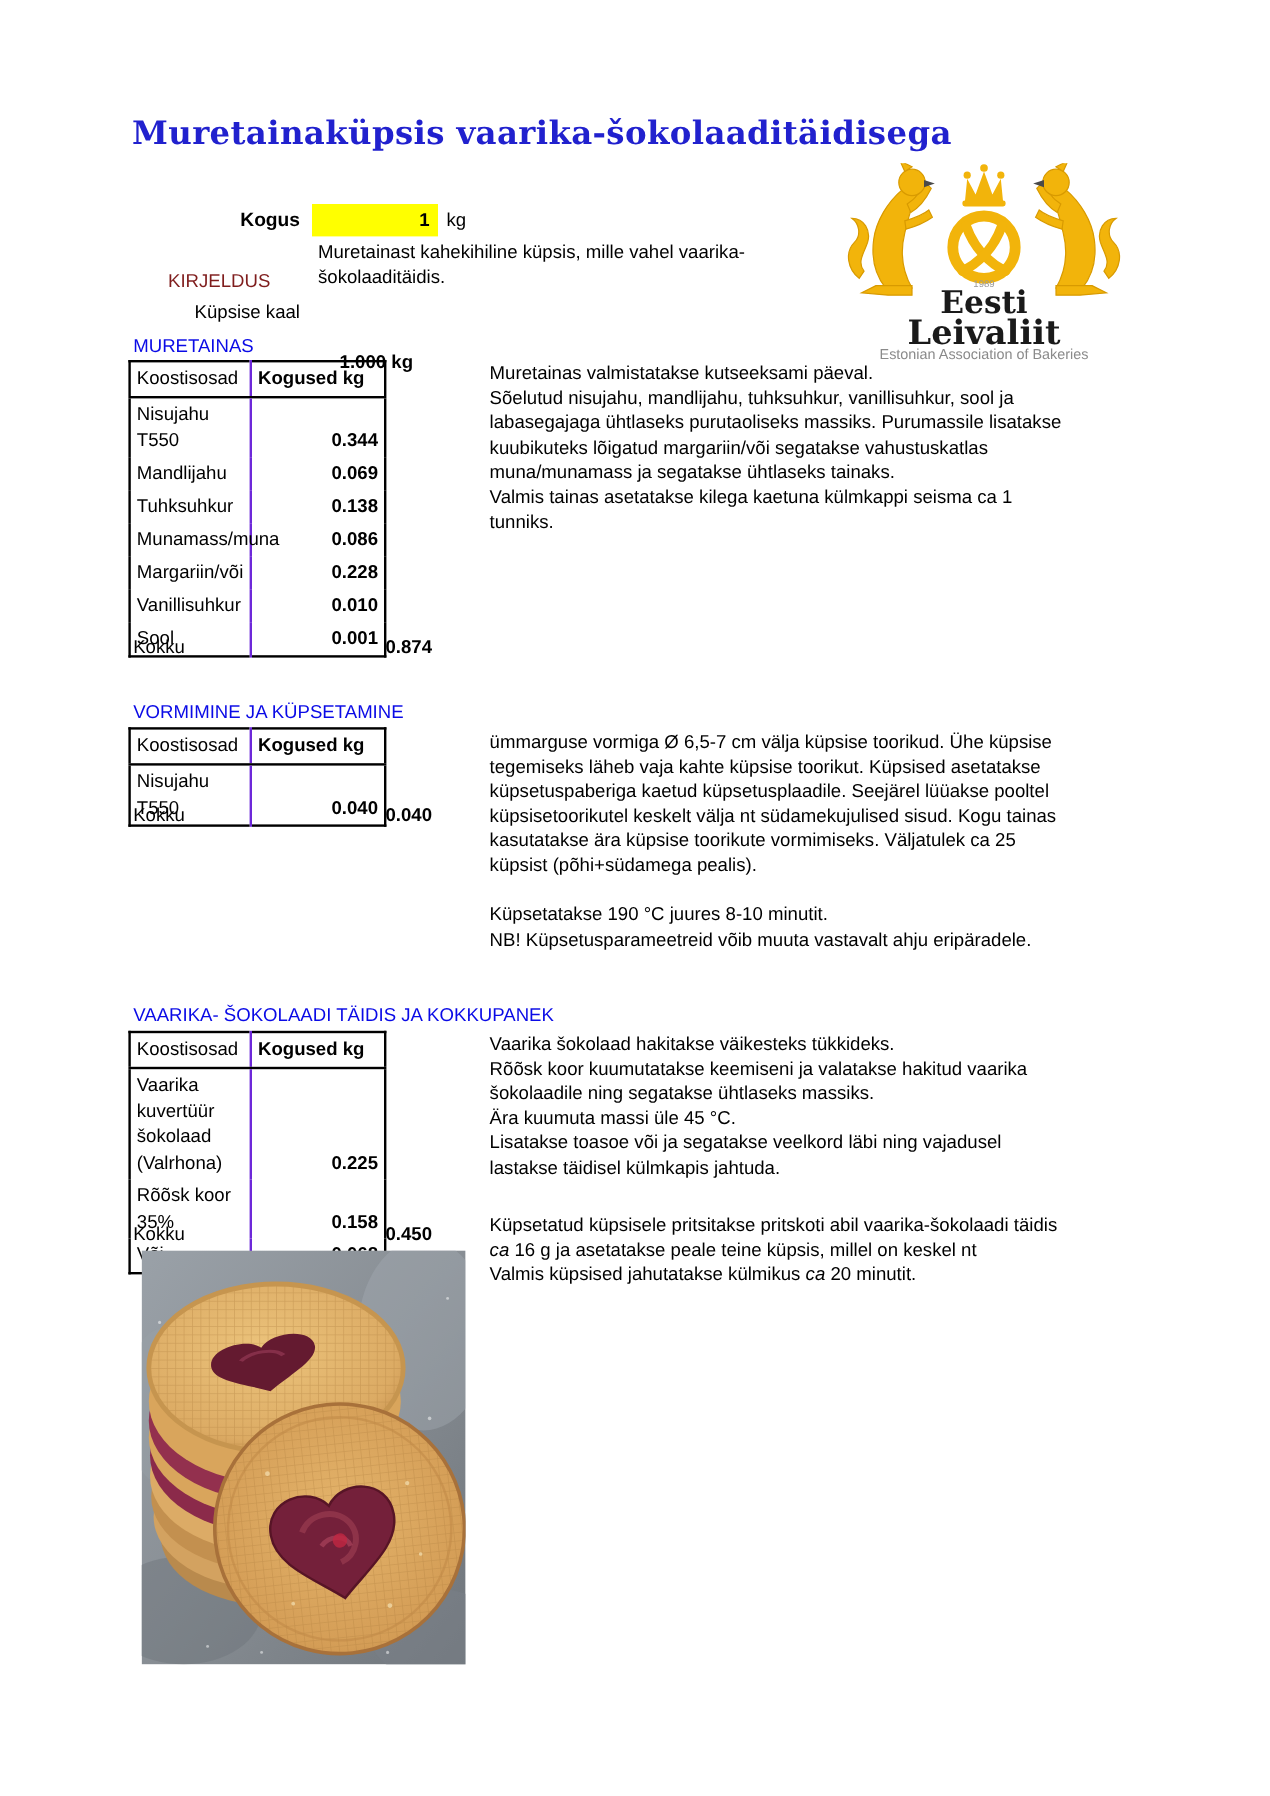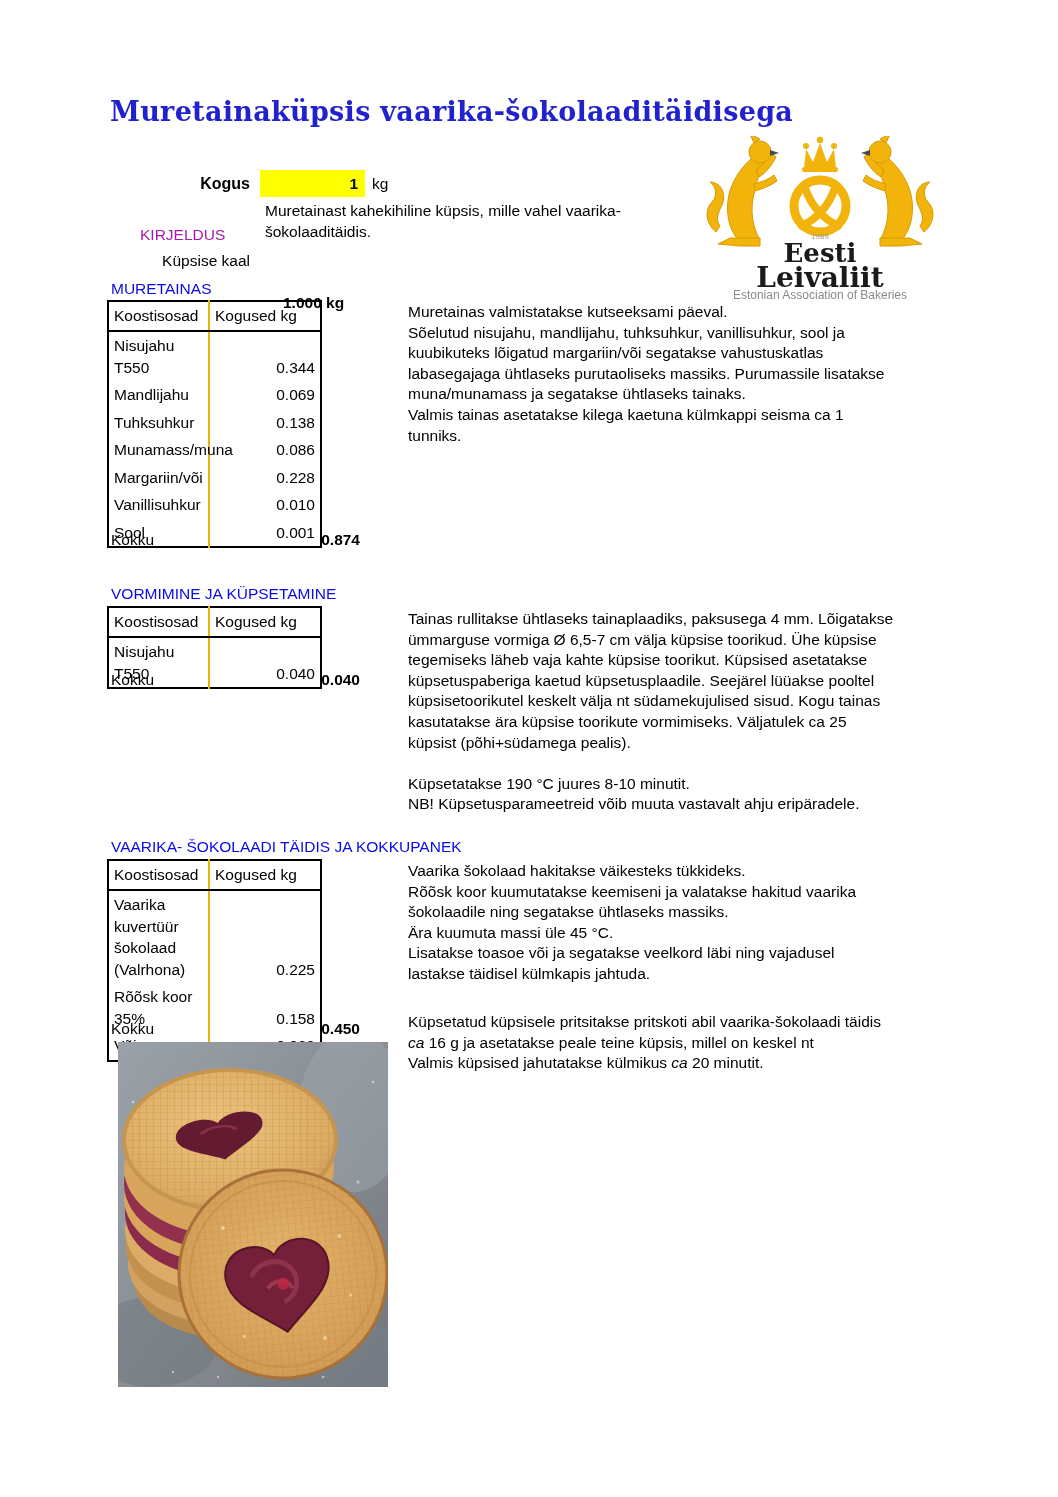--- a/index.html
+++ b/index.html
@@ -6,36 +6,36 @@
   .page{
     position:relative;width:1058px;height:1497px;background:#ffffff;
     font-family:"Liberation Sans","DejaVu Sans",sans-serif;
     font-size:15.5px;color:#000;overflow:hidden;
   }
   .abs{position:absolute;}
   .title{
     font-family:"DejaVu Serif","Liberation Serif",serif;
     font-weight:bold;font-size:27px;color:#2121ce;letter-spacing:.3px;white-space:nowrap;
   }
-  .blue-label{color:#a21caf;white-space:nowrap;}
+  .blue-label{color:#7f1d1d;white-space:nowrap;}
   .sec-head{color:#0a0ae6;white-space:nowrap;font-size:15.5px;}
   .bold{font-weight:bold;}
   .right{text-align:right;}
   .yellow-cell{
     background:#ffff00;width:105px;height:27px;line-height:27px;
     text-align:right;padding-right:7px;box-sizing:border-box;font-weight:bold;
   }
   .para .tline{line-height:20.6px;white-space:nowrap;}
   table.ing-table{border-collapse:collapse;table-layout:fixed;width:215px;}
   table.ing-table th,table.ing-table td{
     border:0;padding:3px 5px;line-height:21.5px;font-weight:normal;text-align:left;
   }
   table.ing-table{border:2px solid #000;}
   table.ing-table th{border-bottom:2px solid #000;height:22px;}
-  table.ing-table .qty{border-left:2px solid #eab308;width:100px;text-align:right;vertical-align:bottom;}
+  table.ing-table .qty{border-left:2px solid #6d28d9;width:100px;text-align:right;vertical-align:bottom;font-weight:bold;}
   table.ing-table .ing{width:148px;white-space:pre-line;vertical-align:middle;}
   .kokku{width:258px;display:flex;justify-content:space-between;padding:2px 5px 0 4px;box-sizing:border-box;}
   .logo-text{font-family:"DejaVu Serif","Liberation Serif",serif;font-weight:bold;color:#1a1a1a;text-align:center;line-height:1;}
   .logo-sub{color:#8a8a8a;font-size:12px;text-align:center;white-space:nowrap;}
 </style>
 </head>
 <body>
 
 <div class="page">
 
@@ -131,22 +131,22 @@
         </tr>
       </tbody>
   </table>
   <div class="abs kokku" style="left:107px;top:529px;">
     <span>Kokku</span>
     <span class="bold">0.874</span>
   </div>
   <div class="abs para" style="left:408px;top:302px;">
       <div class="tline">Muretainas valmistatakse kutseeksami päeval.</div>
       <div class="tline">Sõelutud nisujahu, mandlijahu, tuhksuhkur, vanillisuhkur, sool ja</div>
+      <div class="tline">labasegajaga ühtlaseks purutaoliseks massiks. Purumassile lisatakse</div>
       <div class="tline">kuubikuteks lõigatud margariin/või segatakse vahustuskatlas</div>
-      <div class="tline">labasegajaga ühtlaseks purutaoliseks massiks. Purumassile lisatakse</div>
       <div class="tline">muna/munamass ja segatakse ühtlaseks tainaks.</div>
       <div class="tline">Valmis tainas asetatakse kilega kaetuna külmkappi seisma ca 1</div>
       <div class="tline">tunniks.</div>
     </div>
 
   <div class="abs sec-head" style="left:111px;top:585px;">VORMIMINE JA KÜPSETAMINE</div>
   <table class="abs ing-table" style="left:107px;top:606px;">
     <thead>
       <tr>
         <th class="ing-h">Koostisosad</th>
@@ -158,21 +158,20 @@
           <td class="ing">Nisujahu T550</td>
           <td class="qty">0.040</td>
         </tr>
       </tbody>
   </table>
   <div class="abs kokku" style="left:107px;top:669px;">
     <span>Kokku</span>
     <span class="bold">0.040</span>
   </div>
   <div class="abs para" style="left:408px;top:609px;">
-      <div class="tline">Tainas rullitakse ühtlaseks tainaplaadiks, paksusega 4 mm. Lõigatakse</div>
       <div class="tline">ümmarguse vormiga Ø 6,5-7 cm välja küpsise toorikud. Ühe küpsise</div>
       <div class="tline">tegemiseks läheb vaja kahte küpsise toorikut. Küpsised asetatakse</div>
       <div class="tline">küpsetuspaberiga kaetud küpsetusplaadile. Seejärel lüüakse pooltel</div>
       <div class="tline">küpsisetoorikutel keskelt välja nt südamekujulised sisud. Kogu tainas</div>
       <div class="tline">kasutatakse ära küpsise toorikute vormimiseks. Väljatulek ca 25</div>
       <div class="tline">küpsist (põhi+südamega pealis).</div>
       <div class="tline">&nbsp;</div>
       <div class="tline">Küpsetatakse 190 °C juures 8-10 minutit.</div>
       <div class="tline">NB! Küpsetusparameetreid võib muuta vastavalt ahju eripäradele.</div>
     </div>

